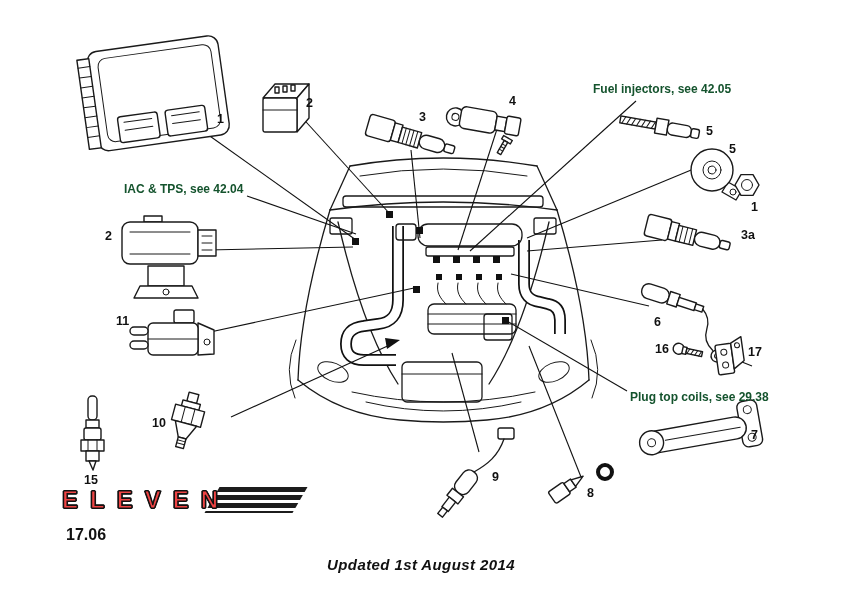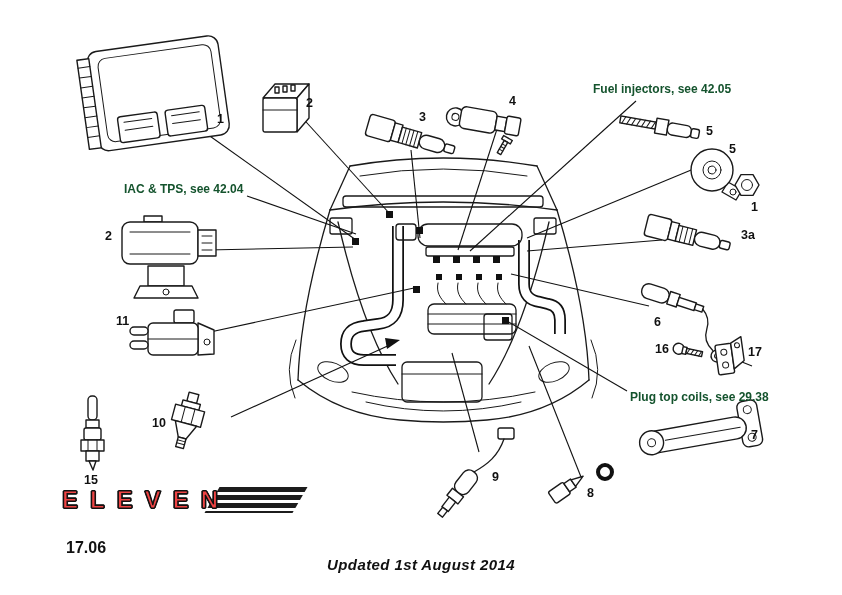--- a/index.html
+++ b/index.html
@@ -26,21 +26,21 @@
     position:absolute; left:150px; top:0; width:88px; height:26px;
     background:repeating-linear-gradient(180deg,#1c1c1c 0 5px,#ffffff 5px 8px);
     transform:skewX(-30deg); z-index:0;
   }
   .logo-text {
     position:relative; z-index:1; font-weight:bold; font-size:24px; line-height:26px;
     letter-spacing:12px; color:#ef4444;
     -webkit-text-stroke:1.2px #111;
     text-shadow:-1px 0 #111, 1px 0 #111, 0 -1px #111, 0 1px #111;
   }
-  .page-number { position:absolute; left:66px; top:526px; font-weight:bold; font-size:16px;margin-top:13px; }
+  .page-number { position:absolute; left:66px; top:526px; font-weight:bold; font-size:16px; }
   .updated {
     position:absolute; left:0; top:556px; width:842px; text-align:center;
     font-weight:bold; font-style:italic; font-size:15px; letter-spacing:.4px;
   }
 </style>
 </head>
 <body>
 
 <div id="page">
 

